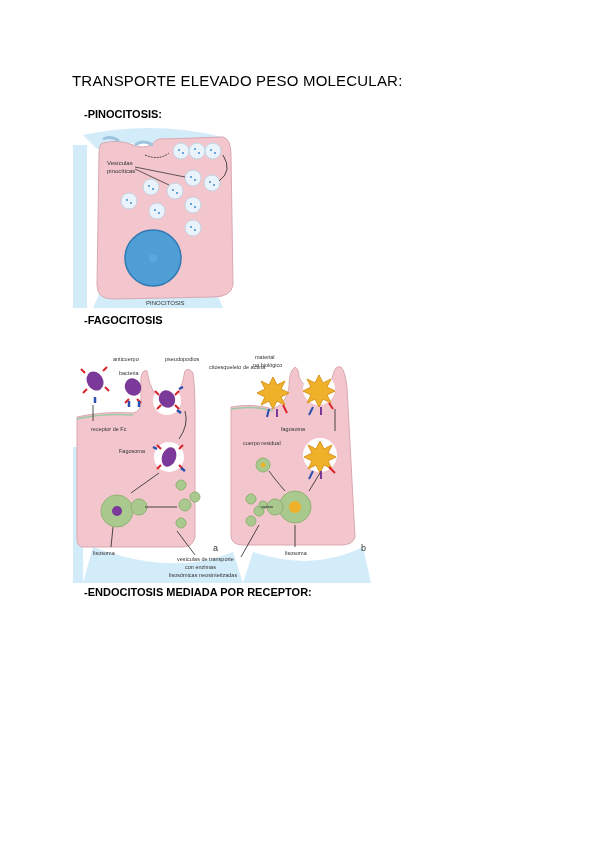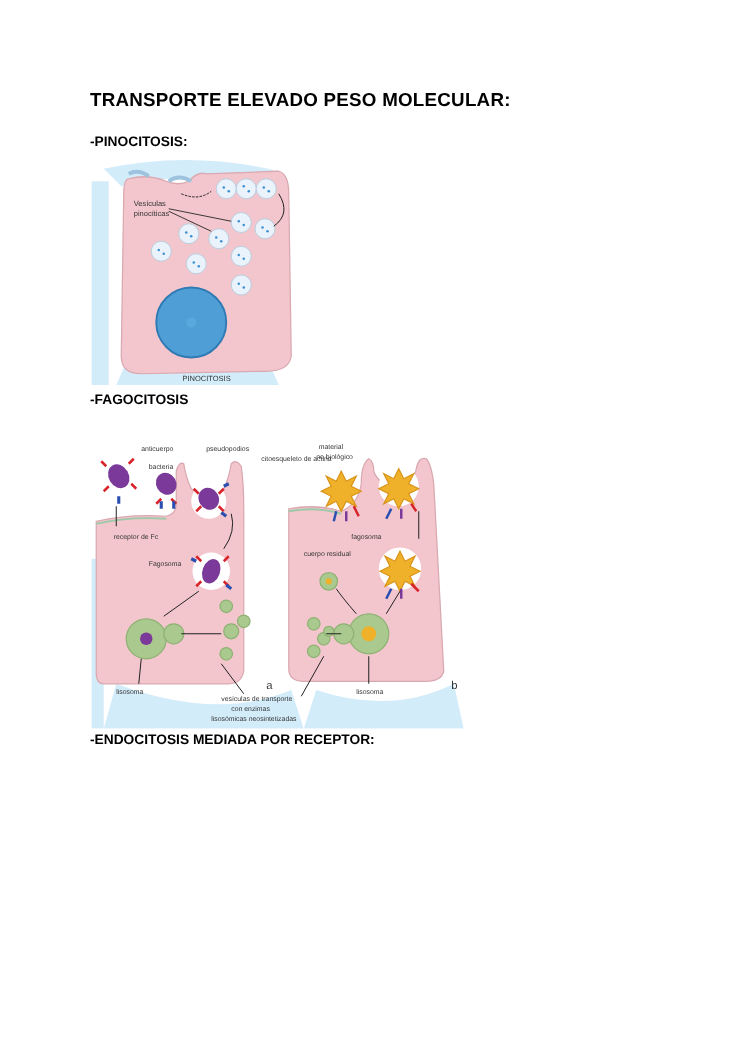--- a/index.html
+++ b/index.html
@@ -1,19 +1,19 @@
 <!DOCTYPE html>
 <html><head>
 <meta charset="utf-8">
 <style>
   html, body { margin:0; padding:0; background:#ffffff; }
   body { width:600px; height:848px; position:relative; overflow:hidden;
          font-family:"Liberation Sans", sans-serif; color:#000; }
-  .h1 { position:absolute; left:72px; top:72px; font-size:15px; font-weight:bold; letter-spacing:0.2px; }
-  .h2 { position:absolute; left:72px; font-size:11px; font-weight:bold; }
+  .h1 { position:absolute; left:72px; top:72px; font-size:15px; font-weight:normal; letter-spacing:0.2px; }
+  .h2 { position:absolute; left:84px; font-size:11px; font-weight:bold; }
   .fig { position:absolute; overflow:hidden; background:#ffffff; }
   .fig svg { display:block; }
   .lbl { font-family:"Liberation Sans", sans-serif; fill:#333; }
 </style>
 </head>
 <body>
 
 <div class="h1">TRANSPORTE ELEVADO PESO MOLECULAR:</div>
 
 <div class="h2" style="top:108px">-PINOCITOSIS:</div>

